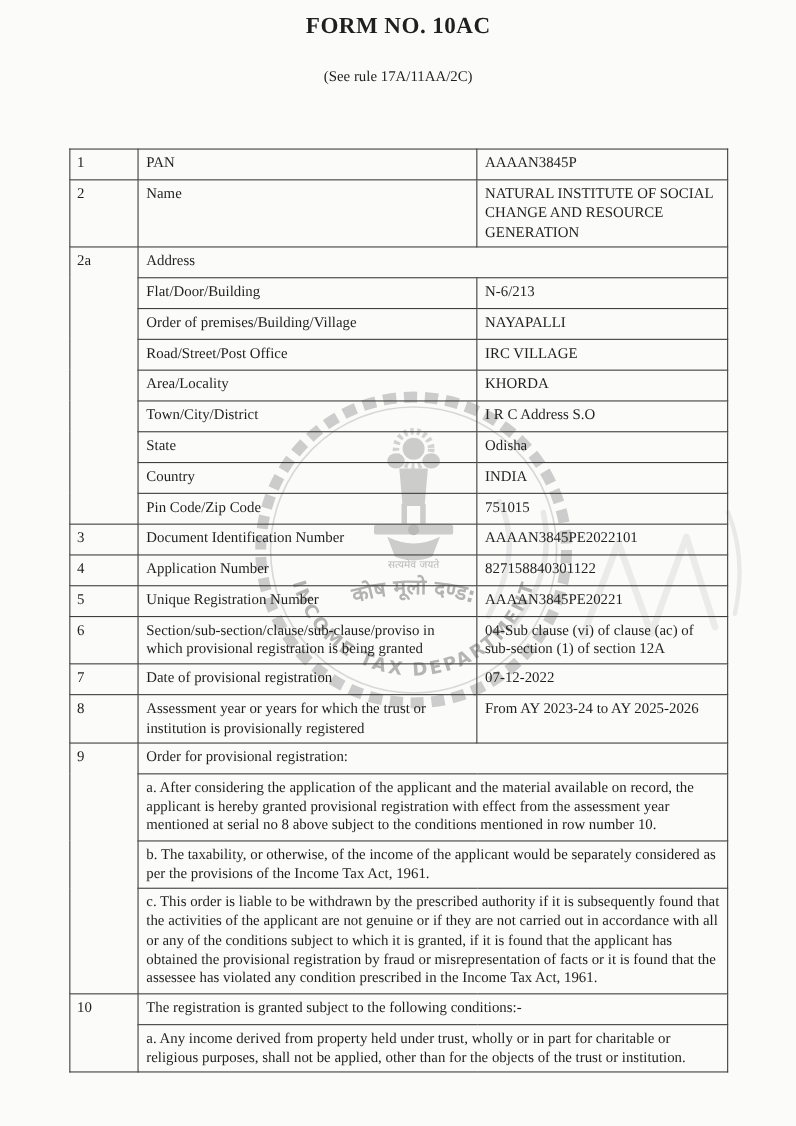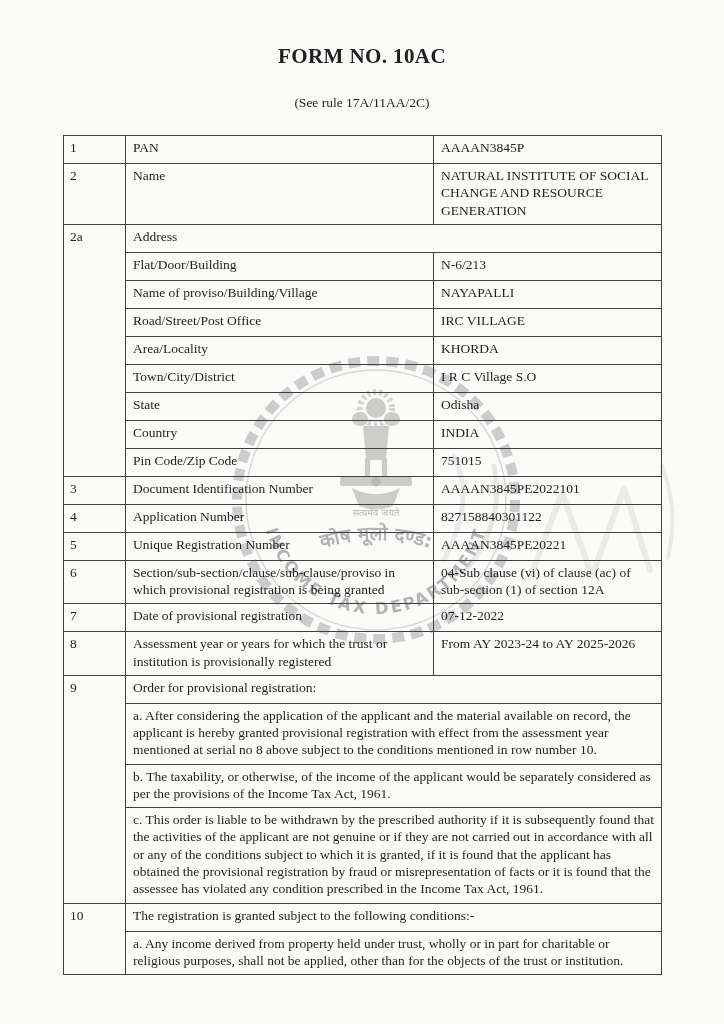--- a/index.html
+++ b/index.html
@@ -7,21 +7,21 @@
     width: 724px; height: 1024px;
     background: #fbfbf9;
     font-family: "Liberation Serif", serif;
     color: #1f1f1f;
     position: relative;
     overflow: hidden;
   }
   .page { position: relative; width: 724px; height: 1024px; }
 
   
-  .doc-header { text-align: center; padding-top: 44px; position: relative; z-index: 2; }
+  .doc-header { text-align: center; padding-top: 11px; position: relative; z-index: 2; }
   .doc-title { font-size: 21px; font-weight: 700; letter-spacing: 0.4px; margin: 0; }
   .doc-sub { font-size: 13.5px; margin: 12px; }
   .doc-sub-rule { margin-top: 26px; }
   .doc-sub-order { margin-top: 7px; }
 
   
   .wm-seal { position: absolute; left: 226px; top: 350px; width: 300px; height: 300px; z-index: 1; }
   .wm-flourish { position: absolute; left: 432px; top: 438px; width: 250px; height: 150px; z-index: 1; opacity: .55; }
 
   
@@ -112,34 +112,34 @@
 
       <tr>
         <td class="sn" rowspan="9">2a</td>
         <td class="label" colspan="2">Address</td>
       </tr>
       <tr>
         <td class="label">Flat/Door/Building</td>
         <td class="value">N-6/213</td>
       </tr>
       <tr>
-        <td class="label">Name of proviso/Building/Village</td>
+        <td class="label">Order of premises/Building/Village</td>
         <td class="value">NAYAPALLI</td>
       </tr>
       <tr>
         <td class="label">Road/Street/Post Office</td>
         <td class="value">IRC VILLAGE</td>
       </tr>
       <tr>
         <td class="label">Area/Locality</td>
         <td class="value">KHORDA</td>
       </tr>
       <tr>
         <td class="label">Town/City/District</td>
-        <td class="value">I R C Village S.O</td>
+        <td class="value">I R C Address S.O</td>
       </tr>
       <tr>
         <td class="label">State</td>
         <td class="value">Odisha</td>
       </tr>
       <tr>
         <td class="label">Country</td>
         <td class="value">INDIA</td>
       </tr>
       <tr>

